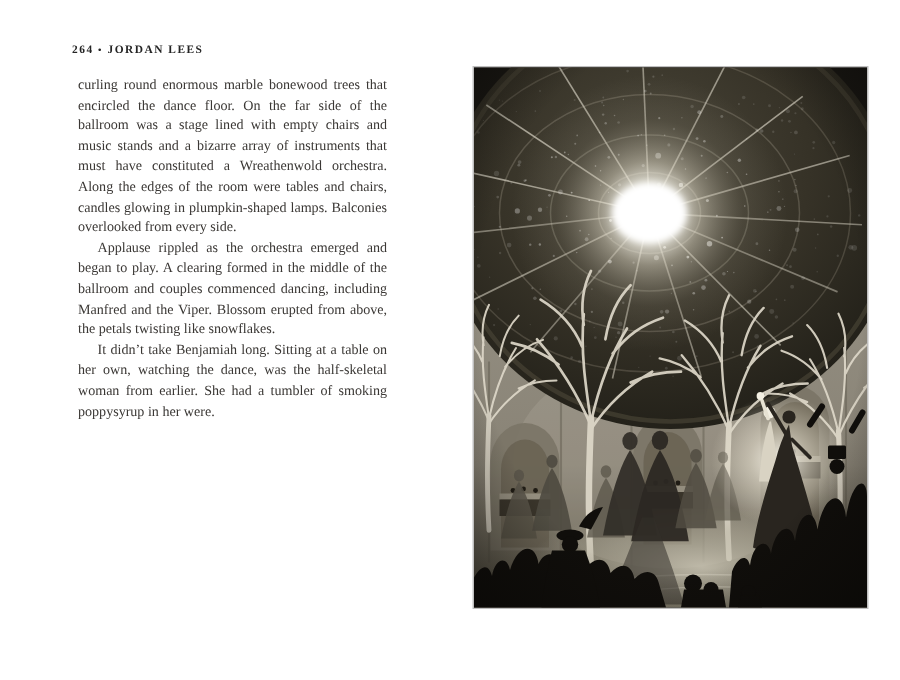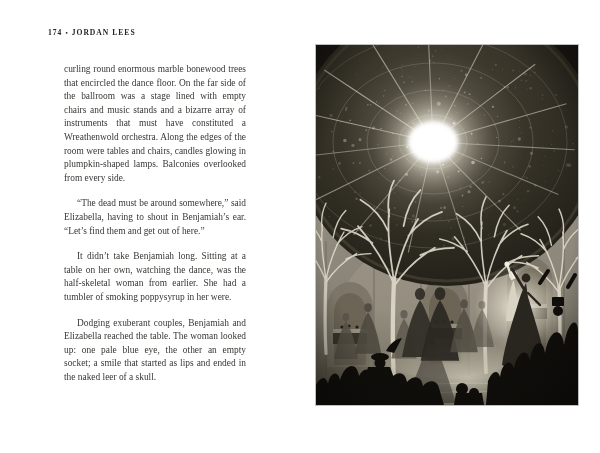--- a/index.html
+++ b/index.html
@@ -5,42 +5,41 @@
   html,body{margin:0;padding:0;background:#ffffff;}
   .stage{position:relative;width:600px;height:453px;background:#ffffff;overflow:hidden;
          font-family:"Liberation Serif",serif;}
   
   .page-left{position:absolute;left:0;top:0;width:300px;height:453px;}
   .running-head{position:absolute;left:48px;top:28px;font-size:7.6px;font-weight:700;
                 letter-spacing:1px;color:#242424;white-space:nowrap;}
   .running-head .sep{padding:0 3px;font-size:6.5px;}
   .body-text{position:absolute;left:52px;top:51px;width:206px;color:#3a3734;
              font-size:9.4px;line-height:13.6px;text-align:justify;}
-  .body-text p{margin:12px;}
+  .body-text p{margin:0;}
   .body-text p.ind{text-indent:13px;}
   
   .page-right{position:absolute;left:300px;top:0;width:300px;height:453px;}
   .illo-frame{position:absolute;left:16px;top:45px;width:262px;height:360px;
               background:#191713;box-shadow:0 0 0 1px rgba(0,0,0,.25);}
   svg{display:block;}
 </style>
 </head>
 <body>
 
 <div class="stage">
 
   <div class="page-left">
     <div class="running-head">
-      <span>174</span><span class="sep">•</span><span>JORDAN LEES</span>
+      <span>264</span><span class="sep">•</span><span>JORDAN LEES</span>
     </div>
     <div class="body-text">
       <p>curling round enormous marble bonewood trees that encircled the dance floor. On the far side of the ballroom was a stage lined with empty chairs and music stands and a bizarre array of instruments that must have constituted a Wreathenwold orchestra. Along the edges of the room were tables and chairs, candles glowing in plumpkin-shaped lamps. Balconies overlooked from every side.</p>
-      <p class="ind">“The dead must be around somewhere,” said Elizabella, having to shout in Benjamiah’s ear. “Let’s find them and get out of here.”</p>
+      <p class="ind">Applause rippled as the orchestra emerged and began to play. A clearing formed in the middle of the ballroom and couples commenced dancing, including Manfred and the Viper. Blossom erupted from above, the petals twisting like snowflakes.</p>
       <p class="ind">It didn’t take Benjamiah long. Sitting at a table on her own, watching the dance, was the half-skeletal woman from earlier. She had a tumbler of smoking poppysyrup in her were.</p>
-      <p class="ind">Dodging exuberant couples, Benjamiah and Elizabella reached the table. The woman looked up: one pale blue eye, the other an empty socket; a smile that started as lips and ended in the naked leer of a skull.</p>
     </div>
   </div>
 
   <div class="page-right">
     <div class="illo-frame">
       <svg viewBox="0 0 262 360" width="262" height="360" role="img" aria-label="Black-and-white illustration of a vast domed ballroom: a brilliant light bursts at the centre of the dome with radial spokes and drifting blossom speckles; pale bare bonewood trees climb the walls between arched balconies of onlookers; silhouetted crowds ring a lit dance floor where a woman in a gown dances with a skeletal figure.">
         <defs>
           <radialGradient id="glow" cx="50%" cy="50%" r="50%">
             <stop offset="0%" stop-color="#ffffff"></stop>
             <stop offset="16%" stop-color="#fdfcf4" stop-opacity=".97"></stop>

